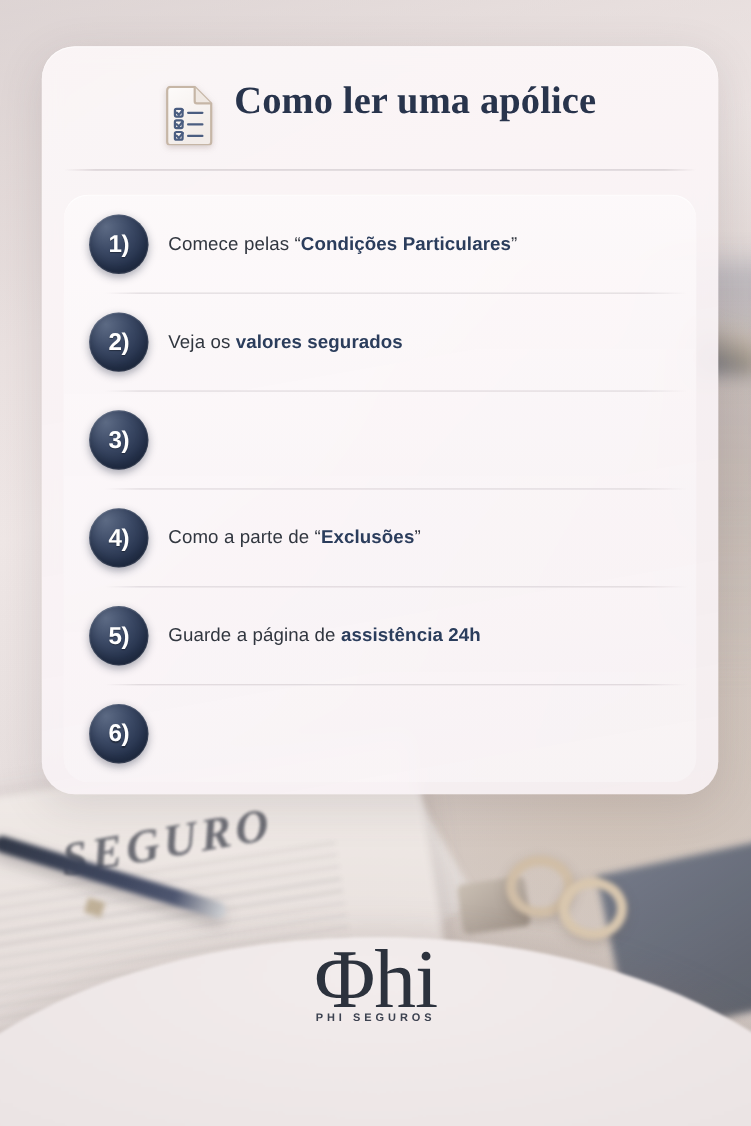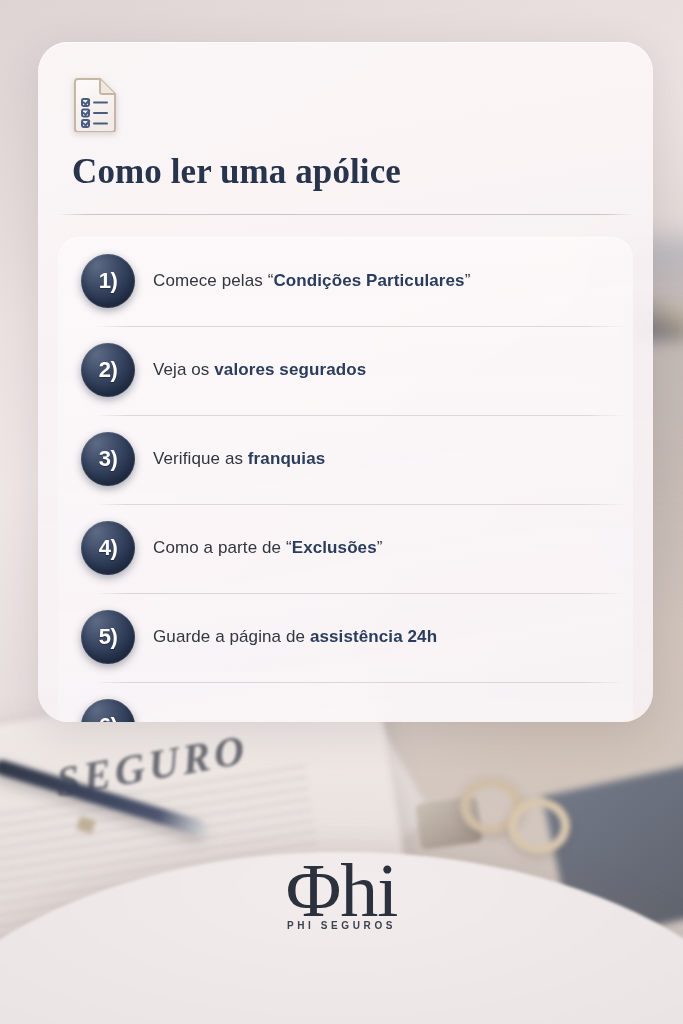--- a/index.html
+++ b/index.html
@@ -192,21 +192,20 @@
     overflow:hidden;
   }
 
   
   .card-header {
     display:flex;
     align-items:flex-start;
     justify-content:center;
     gap:18px;
     padding:28px 34px 0 34px;
-    flex-direction:column;
   }
 
   .doc-icon {
     flex:0 0 auto;
     width:46px; height:54px;
     margin-top:8px;
     position:relative;
     filter:drop-shadow(0 2px 3px rgba(120,100,95,0.28));
   }
 
@@ -398,21 +397,20 @@
         <span class="step-text"><span>Comece pelas “</span><b>Condições Particulares</b><span>”</span></span>
       </div>
 
       <div class="step">
         <span class="badge">2)</span>
         <span class="step-text"><span>Veja os </span><b>valores segurados</b><span></span></span>
       </div>
 
       <div class="step">
         <span class="badge">3)</span>
-        <span class="step-text"><span>Verifique as </span><b>franquias</b><span></span></span>
       </div>
 
       <div class="step">
         <span class="badge">4)</span>
         <span class="step-text"><span>Como a parte de “</span><b>Exclusões</b><span>”</span></span>
       </div>
 
       <div class="step">
         <span class="badge">5)</span>
         <span class="step-text"><span>Guarde a página de </span><b>assistência 24h</b><span></span></span>

